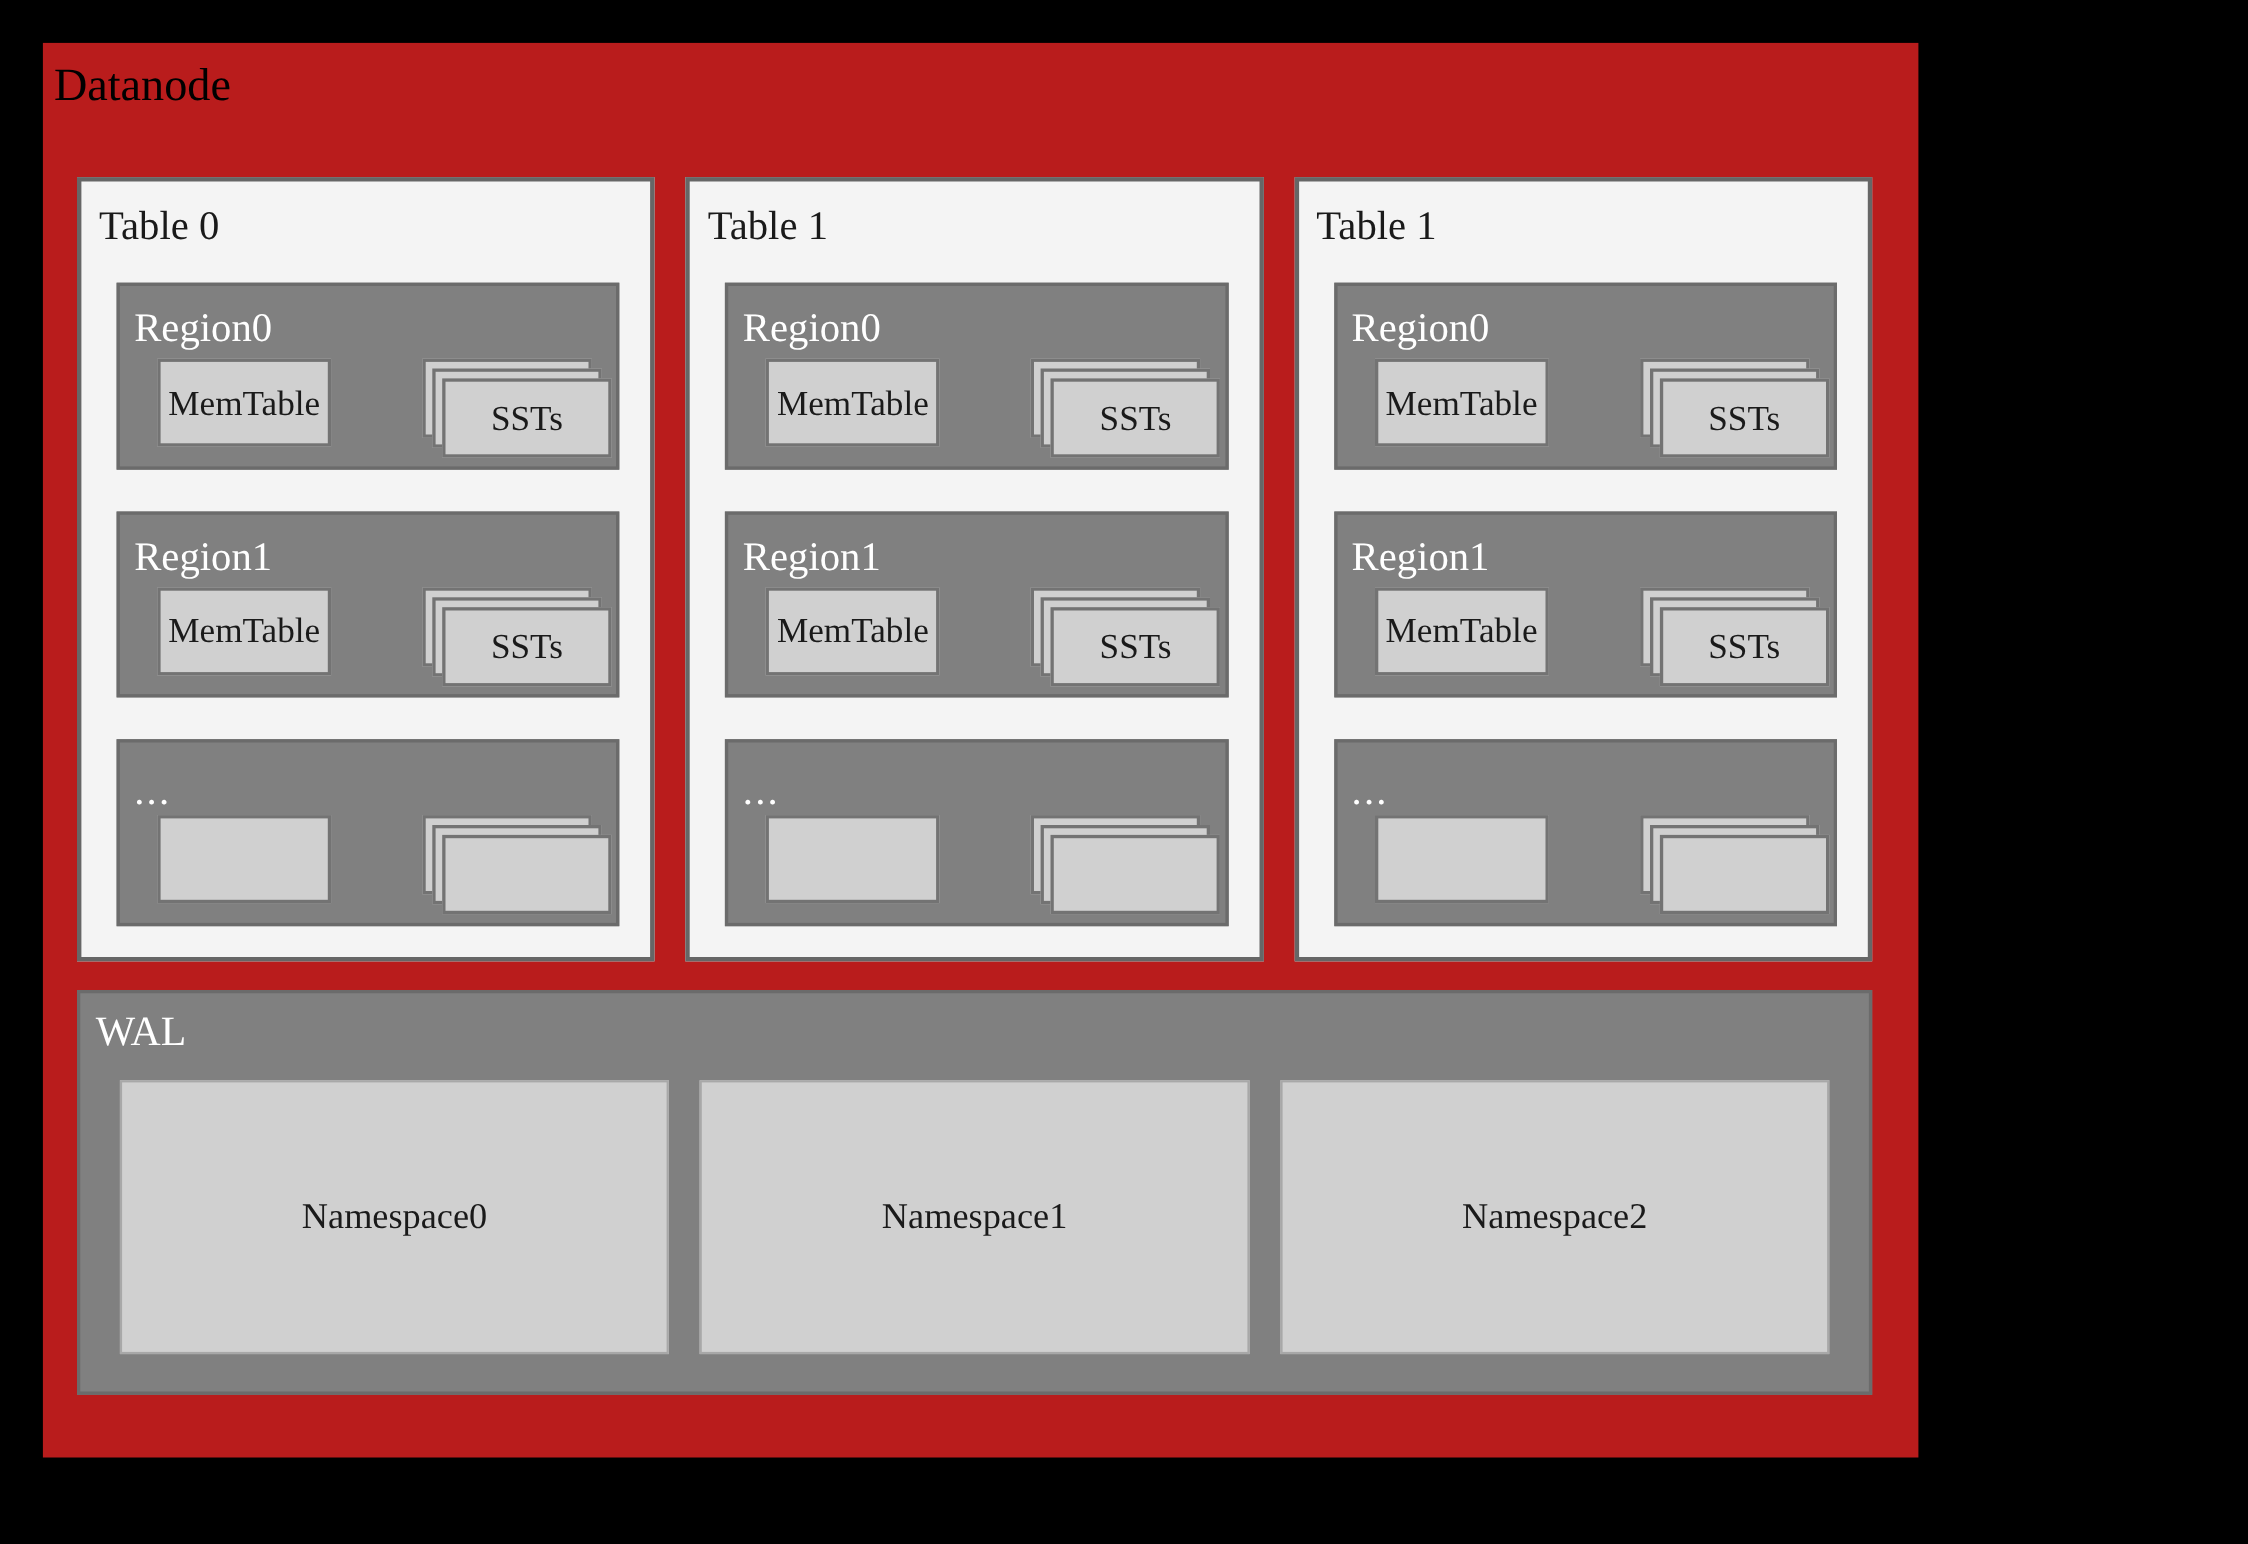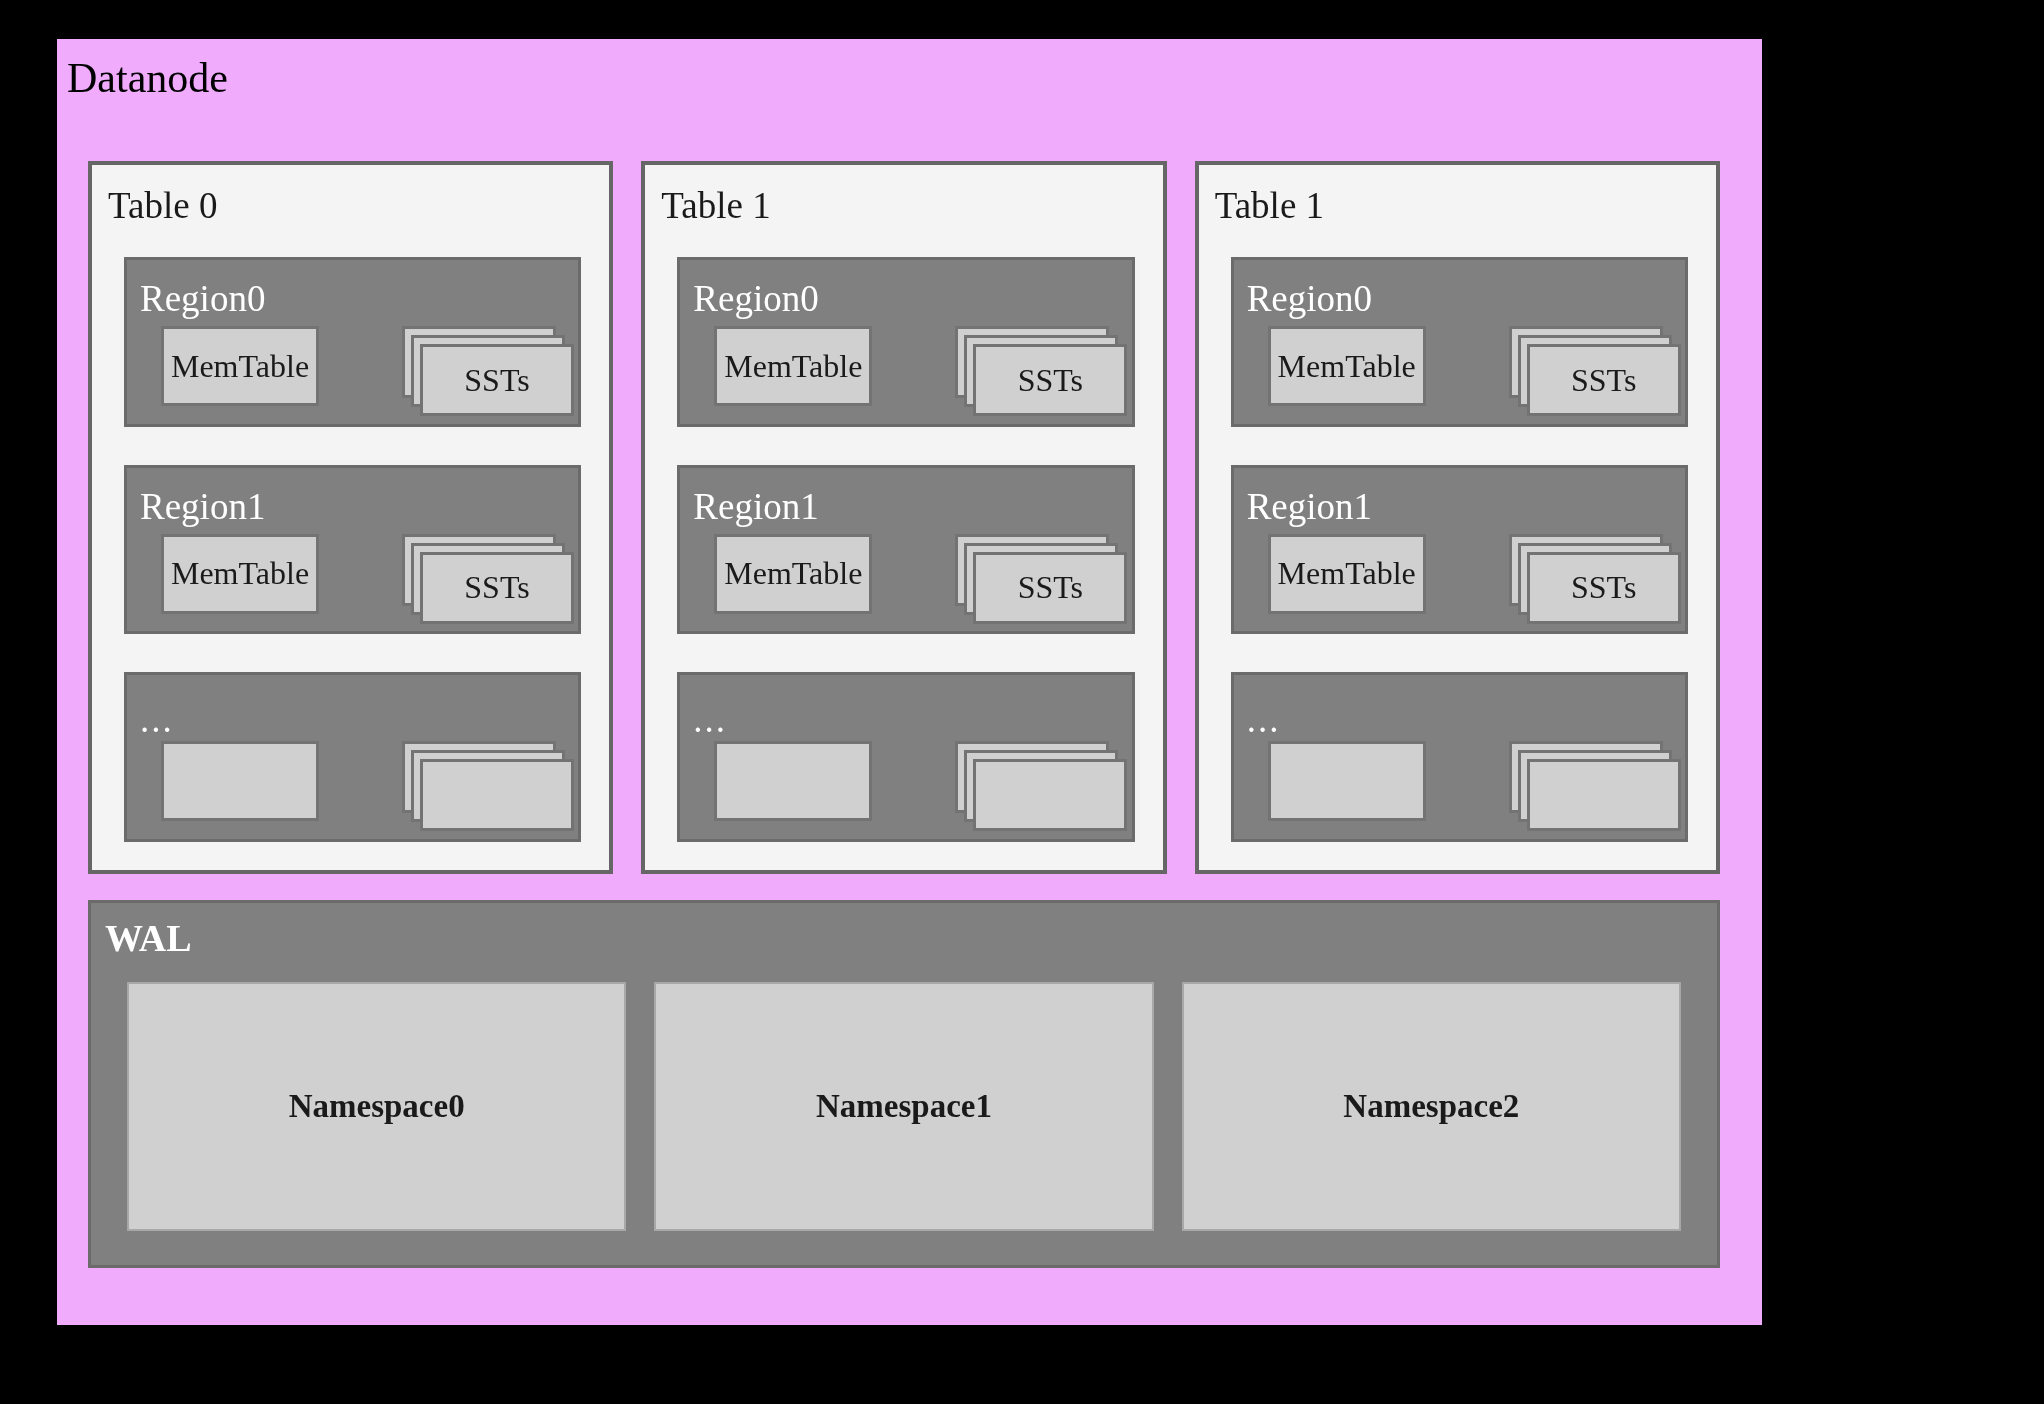--- a/index.html
+++ b/index.html
@@ -10,25 +10,25 @@
   body {
     width: 2044px;
     height: 1404px;
     font-family: "Liberation Serif", "DejaVu Serif", serif;
     overflow: hidden;
   }
 
   
   #datanode-canvas {
     position: absolute;
-    left: 57px;
+    left: 39px;
     top: 39px;
     width: 1705px;
     height: 1286px;
-    background: #f0abfc;
+    background: #b91c1c;
     box-sizing: border-box;
   }
 
   #datanode-title {
     position: absolute;
     left: 10px;
     top: 18px;
     font-size: 42px;
     color: #000000;
     line-height: 1;
@@ -157,21 +157,20 @@
   
   #wal-box {
     position: absolute;
     left: 31px;
     top: 861px;
     width: 1632px;
     height: 368px;
     background: #808080;
     border: 3px solid #6b6b6b;
     box-sizing: border-box;
-    font-weight: bold;
   }
   #wal-label {
     position: absolute;
     left: 14px;
     top: 16px;
     font-size: 38px;
     color: #ffffff;
     line-height: 1;
     white-space: nowrap;
   }

